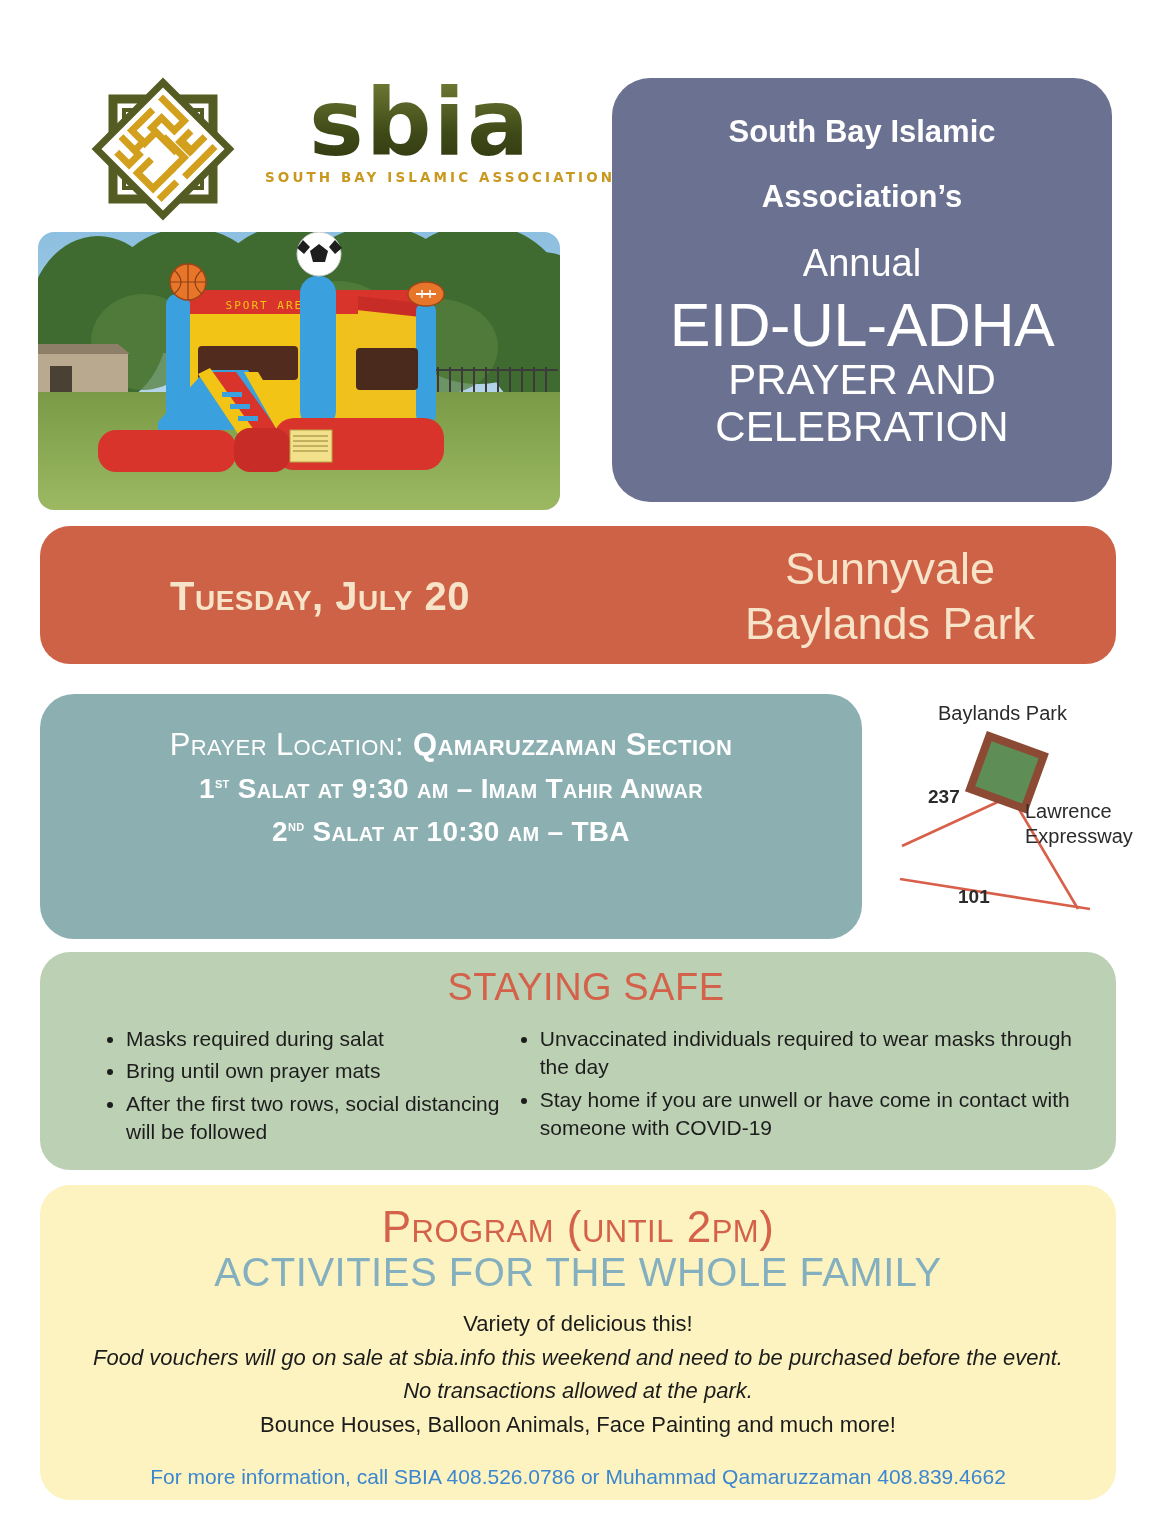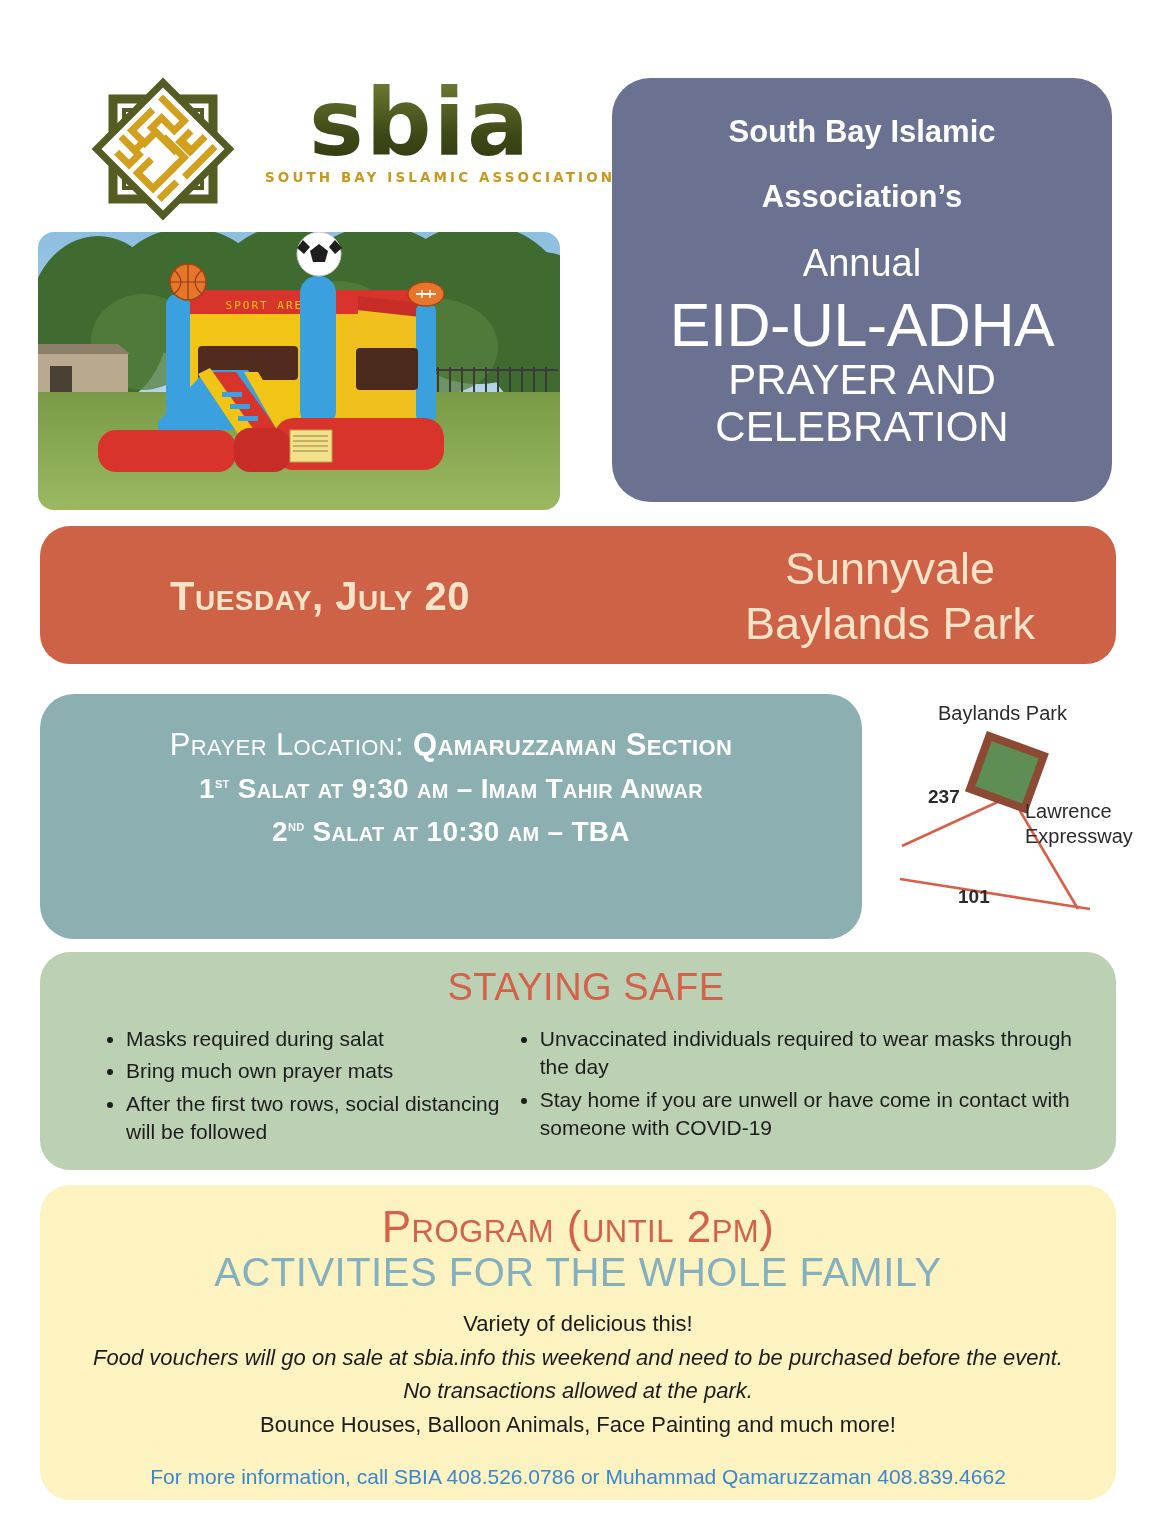--- a/index.html
+++ b/index.html
@@ -454,21 +454,21 @@
     <div>Lawrence</div>
     <div>Expressway</div>
   </div>
 </div>
 
 <div id="safety-panel">
   <div id="safety-title">STAYING SAFE</div>
   <div id="safety-cols">
     <ul id="safe-col-left">
       <li>Masks required during salat</li>
-      <li>Bring much own prayer mats</li>
+      <li>Bring until own prayer mats</li>
       <li>After the first two rows, social distancing will be followed</li>
     </ul>
     <ul id="safe-col-right">
       <li>Unvaccinated individuals required to wear masks through the day</li>
       <li>Stay home if you are unwell or have come in contact with someone with COVID-19</li>
     </ul>
   </div>
 </div>
 
 <div id="program-panel">

